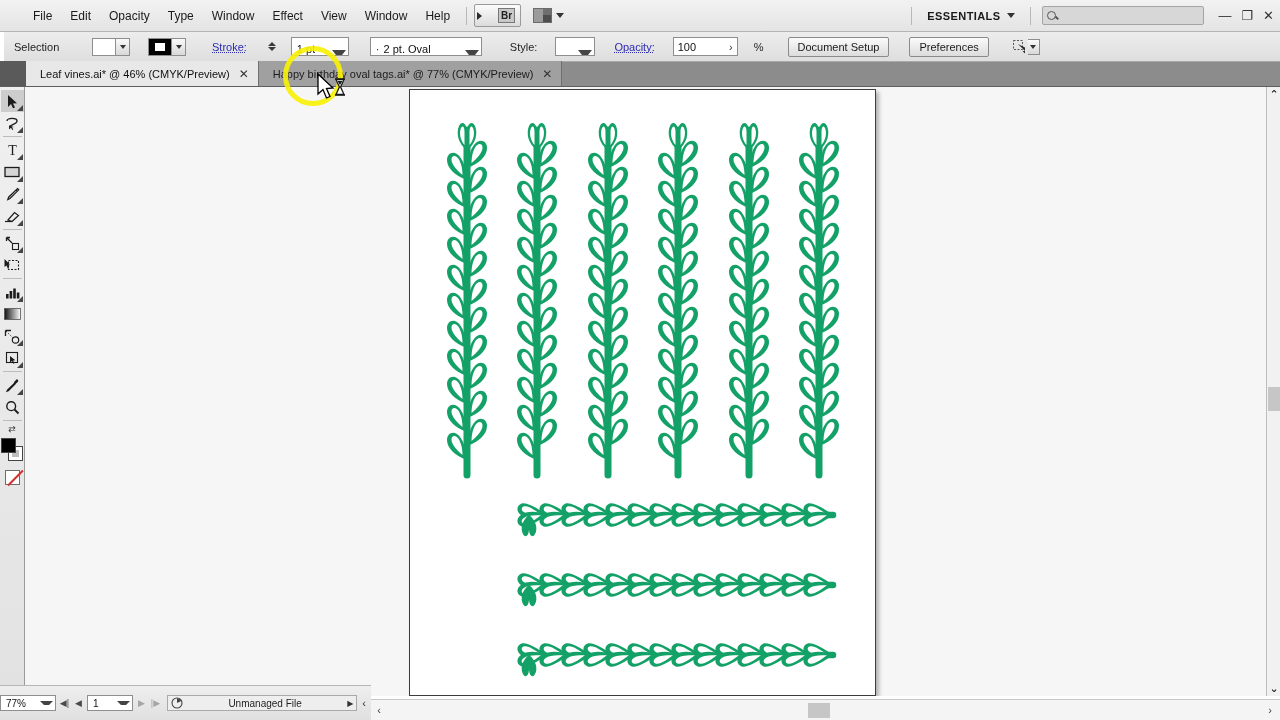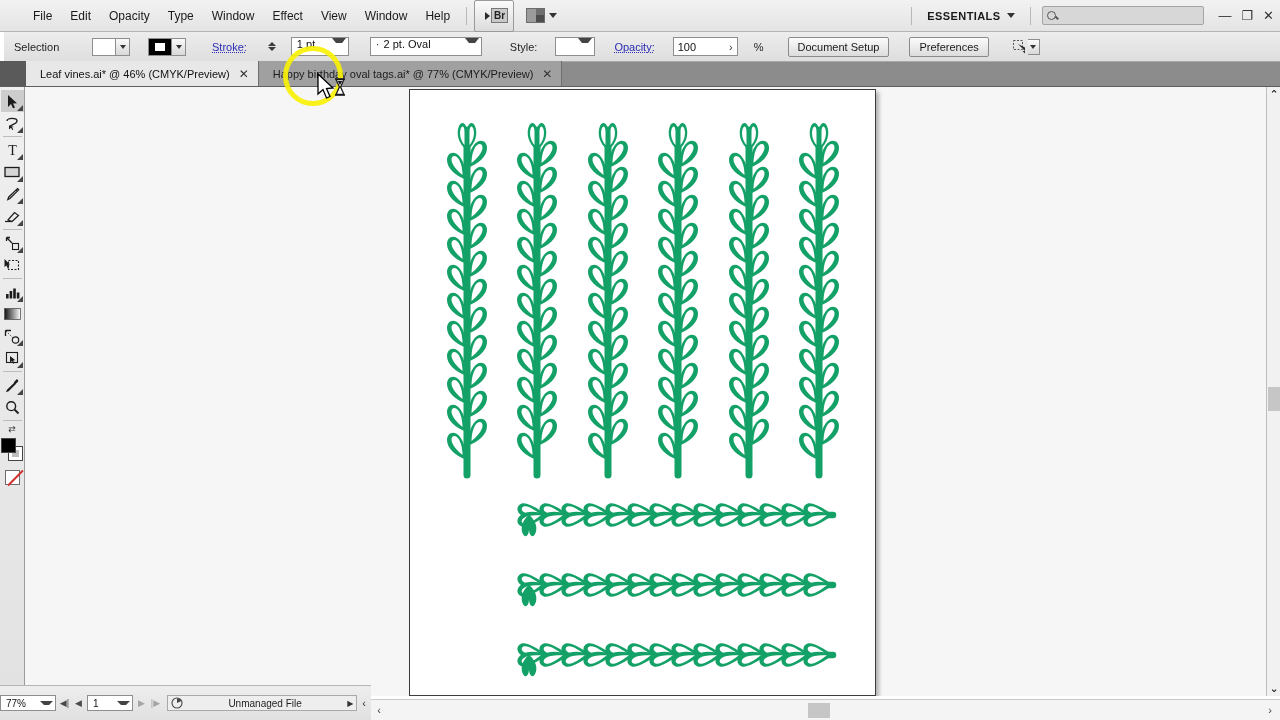--- a/index.html
+++ b/index.html
@@ -19,24 +19,24 @@
     border-bottom: 1px solid #b4b4b4;
     display: flex; align-items: center;
   }
   .menu-items { display: flex; align-items: center; padding-left: 24px; }
   .menu-item {
     padding: 4px 9px; color: #1a1a1a; font-size: 12px; cursor: default;
     white-space: nowrap;
   }
   .mb-sep { width: 1px; height: 18px; background: #b8b8b8; margin: 0 7px; }
   .br-btn {
-    display: flex; align-items: center; gap: 1px;
+    display: flex; align-items: center; gap: 16px;
     background: linear-gradient(#fbfbfb,#dcdcdc);
     border: 1px solid #9a9a9a; border-radius: 2px;
-    padding: 1px 5px 1px 10px; height: 32px; cursor: pointer;
+    padding: 1px 5px 1px 2px; height: 23px; cursor: pointer;
   }
   .br-btn .tri { width: 0; height: 0; border-top: 4px solid transparent;
     border-bottom: 4px solid transparent; border-left: 5px solid #2b2b2b; }
   .br-btn .lbl { font-size: 10px; font-weight: bold; color: #222;
     background:#c9c9c9; border:1px solid #777; padding:0 2px; line-height:13px;}
   .arrange-btn {
     display:flex; align-items:center; gap:4px; margin-left:12px; cursor:pointer;
   }
   .arrange-ico { width:19px;height:15px;border:1px solid #6c6c6c;background:#fff;
      display:grid; grid-template-columns: 9px 8px; grid-template-rows: 6px 7px; overflow:hidden;}
@@ -73,21 +73,21 @@
     width:24px;height:18px;background:#fff;border:1px solid #8e8e8e; display:inline-block;
   }
   .swatch-box.stroke { background:#000; position:relative; }
   .swatch-box.stroke::after{content:"";position:absolute;left:6px;top:4px;width:10px;height:8px;background:#fff;}
   .dd-btn {
     width:14px;height:18px;border:1px solid #8e8e8e;border-left:none;
     background:linear-gradient(#fafafa,#d8d8d8); display:flex;align-items:center;justify-content:center;cursor:pointer;
   }
   .dd-btn .v { width:0;height:0;border-left:3.5px solid transparent;border-right:3.5px solid transparent;border-top:4px solid #333; }
   .combo {
-    display:flex;align-items:flex-start;height:19px;border:1px solid #8e8e8e;background:#fff;
+    display:flex;align-items:flex-end;height:19px;border:1px solid #8e8e8e;background:#fff;
     padding:0 2px 0 5px; font-size:11px; color:#111; cursor:pointer; position:relative;
   }
   .combo .txt { white-space:nowrap; overflow:hidden; }
   .combo .cv { margin-left:auto; padding-left:6px; width:0;height:0;
     border-left:4px solid transparent;border-right:4px solid transparent;border-top:5px solid #444; }
   .spinner { display:flex;flex-direction:column;justify-content:center;gap:1px;margin:0 3px; }
   .spinner i { width:0;height:0;border-left:4px solid transparent;border-right:4px solid transparent; }
   .spinner i.up { border-bottom:4px solid #3a3a3a; }
   .spinner i.dn { border-top:4px solid #3a3a3a; }
   .txtfield {

